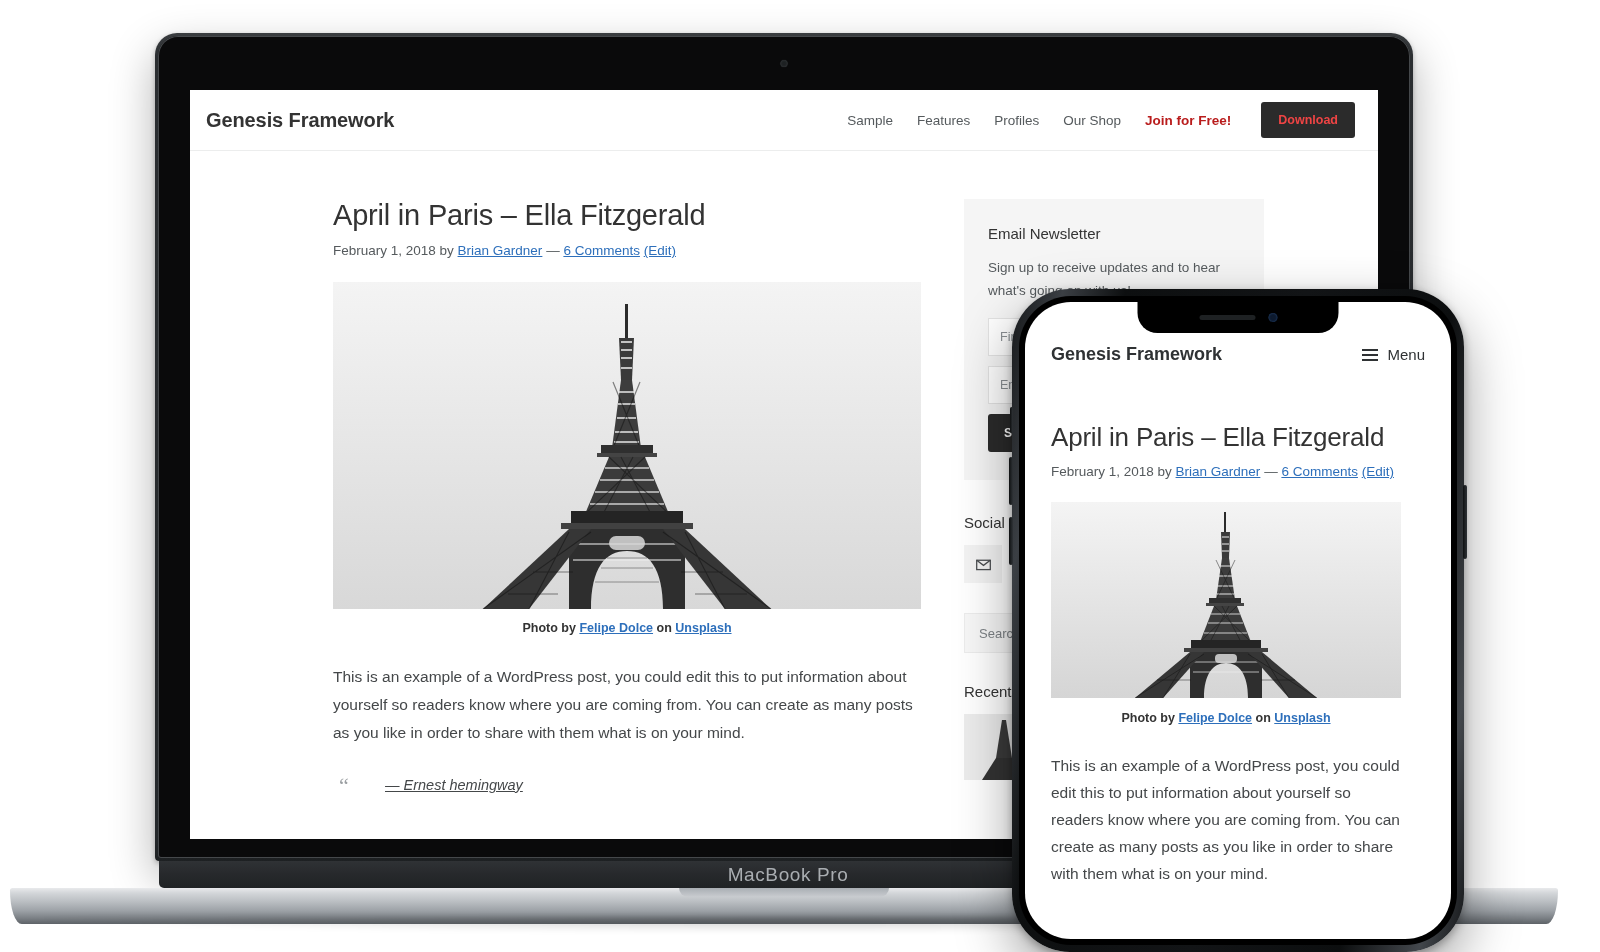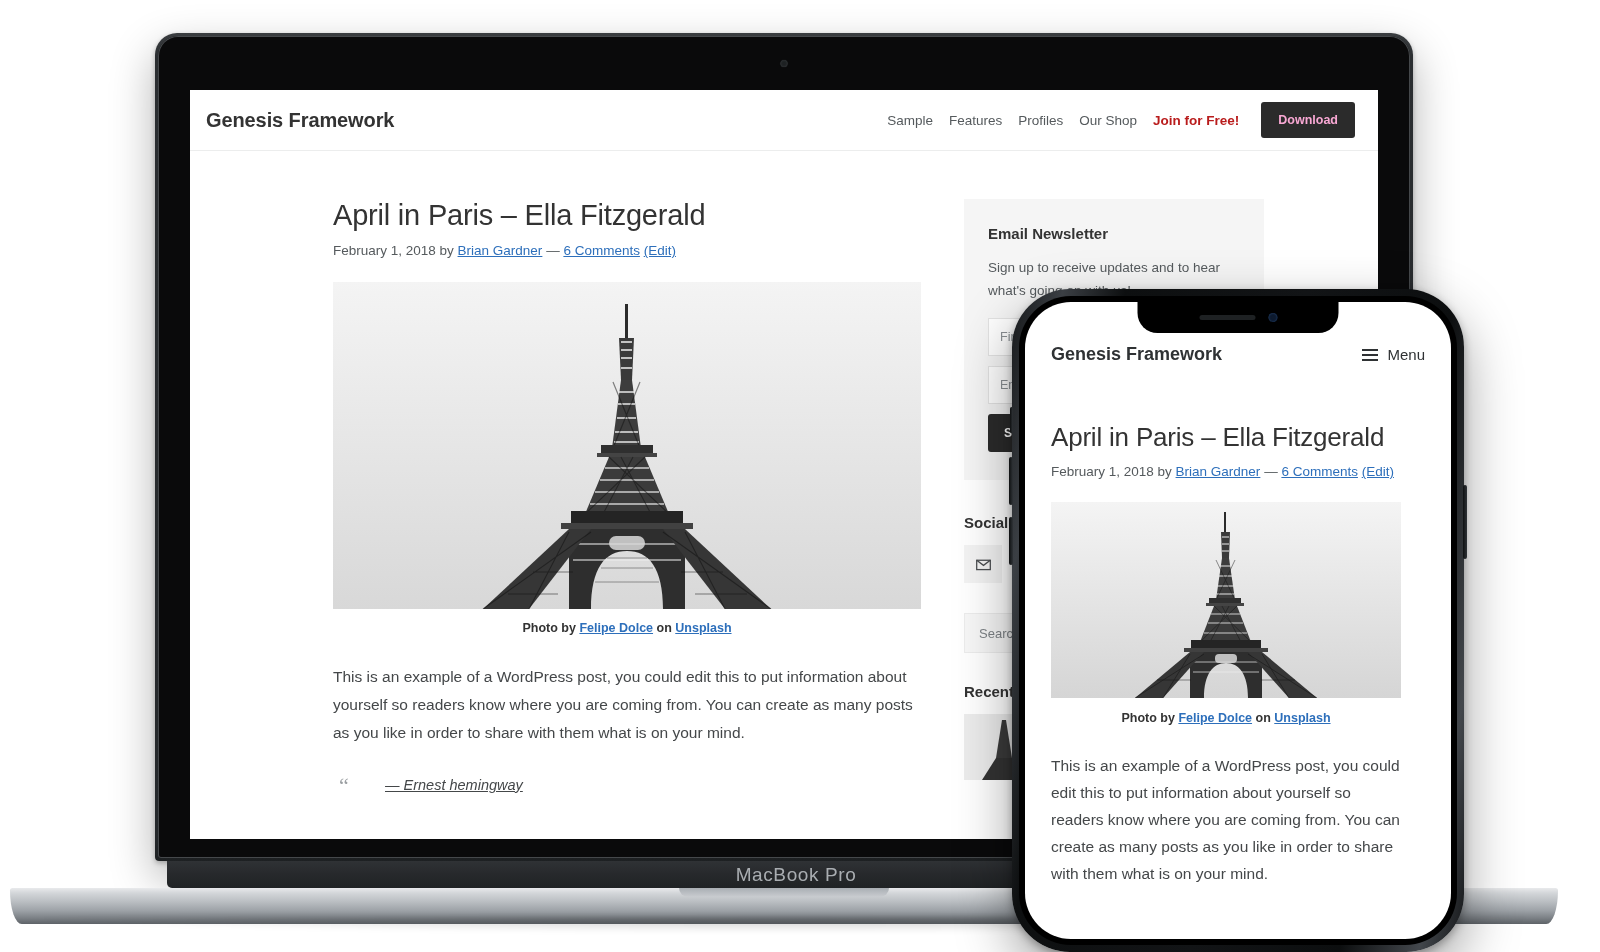--- a/index.html
+++ b/index.html
@@ -57,21 +57,21 @@
     left: 35px;
     top: 57px;
     width: 1188px;
     height: 749px;
     background: #ffffff;
     overflow: hidden;
   }
   
   .laptop-chin {
     position: absolute;
-    left: 12px;
+    left: 4px;
     top: 828px;
     width: 1258px;
     height: 27px;
     background: linear-gradient(180deg,#2f3235 0%, #27292c 48%, #202325 100%);
     border-radius: 0 0 5px 5px;
     display: flex;
     align-items: center;
     justify-content: center;
   }
   .laptop-chin-label {
@@ -125,33 +125,33 @@
   .site-title {
     font-size: 20px;
     font-weight: 700;
     color: #333333;
     letter-spacing: -0.1px;
   }
   .site-nav {
     margin-left: auto;
     display: flex;
     align-items: center;
-    gap: 16px;
+    gap: 24px;
     justify-content: flex-end;
   }
   .nav-link {
     font-size: 13.5px;
     color: #555a5d;
     text-decoration: none;
     white-space: nowrap;
   }
   .nav-link.bold { font-weight: 700; color: #b91c1c; }
   .nav-button {
     background: #2b2b2b;
-    color: #f9a8d4;
+    color: #ef4444;
     font-size: 12.5px;
     font-weight: 700;
     padding: 11px 17px;
     border-radius: 3px;
     margin-left: 6px;
     white-space: nowrap;
   }
 
   .site-body {
     display: flex;
@@ -229,21 +229,21 @@
     box-sizing: border-box;
   }
   .widget {
     background: #f5f5f5;
     padding: 26px 24px 28px 24px;
     box-sizing: border-box;
     margin-bottom: 34px;
   }
   .widget-title {
     font-size: 15px;
-    font-weight: 700;
+    font-weight: 400;
     color: #333;
     margin: 0 0 14px 0;
   }
   .widget-text {
     font-size: 13.5px;
     line-height: 23px;
     color: #555a5d;
     margin: 0 0 16px 0;
   }
   .widget-input {

